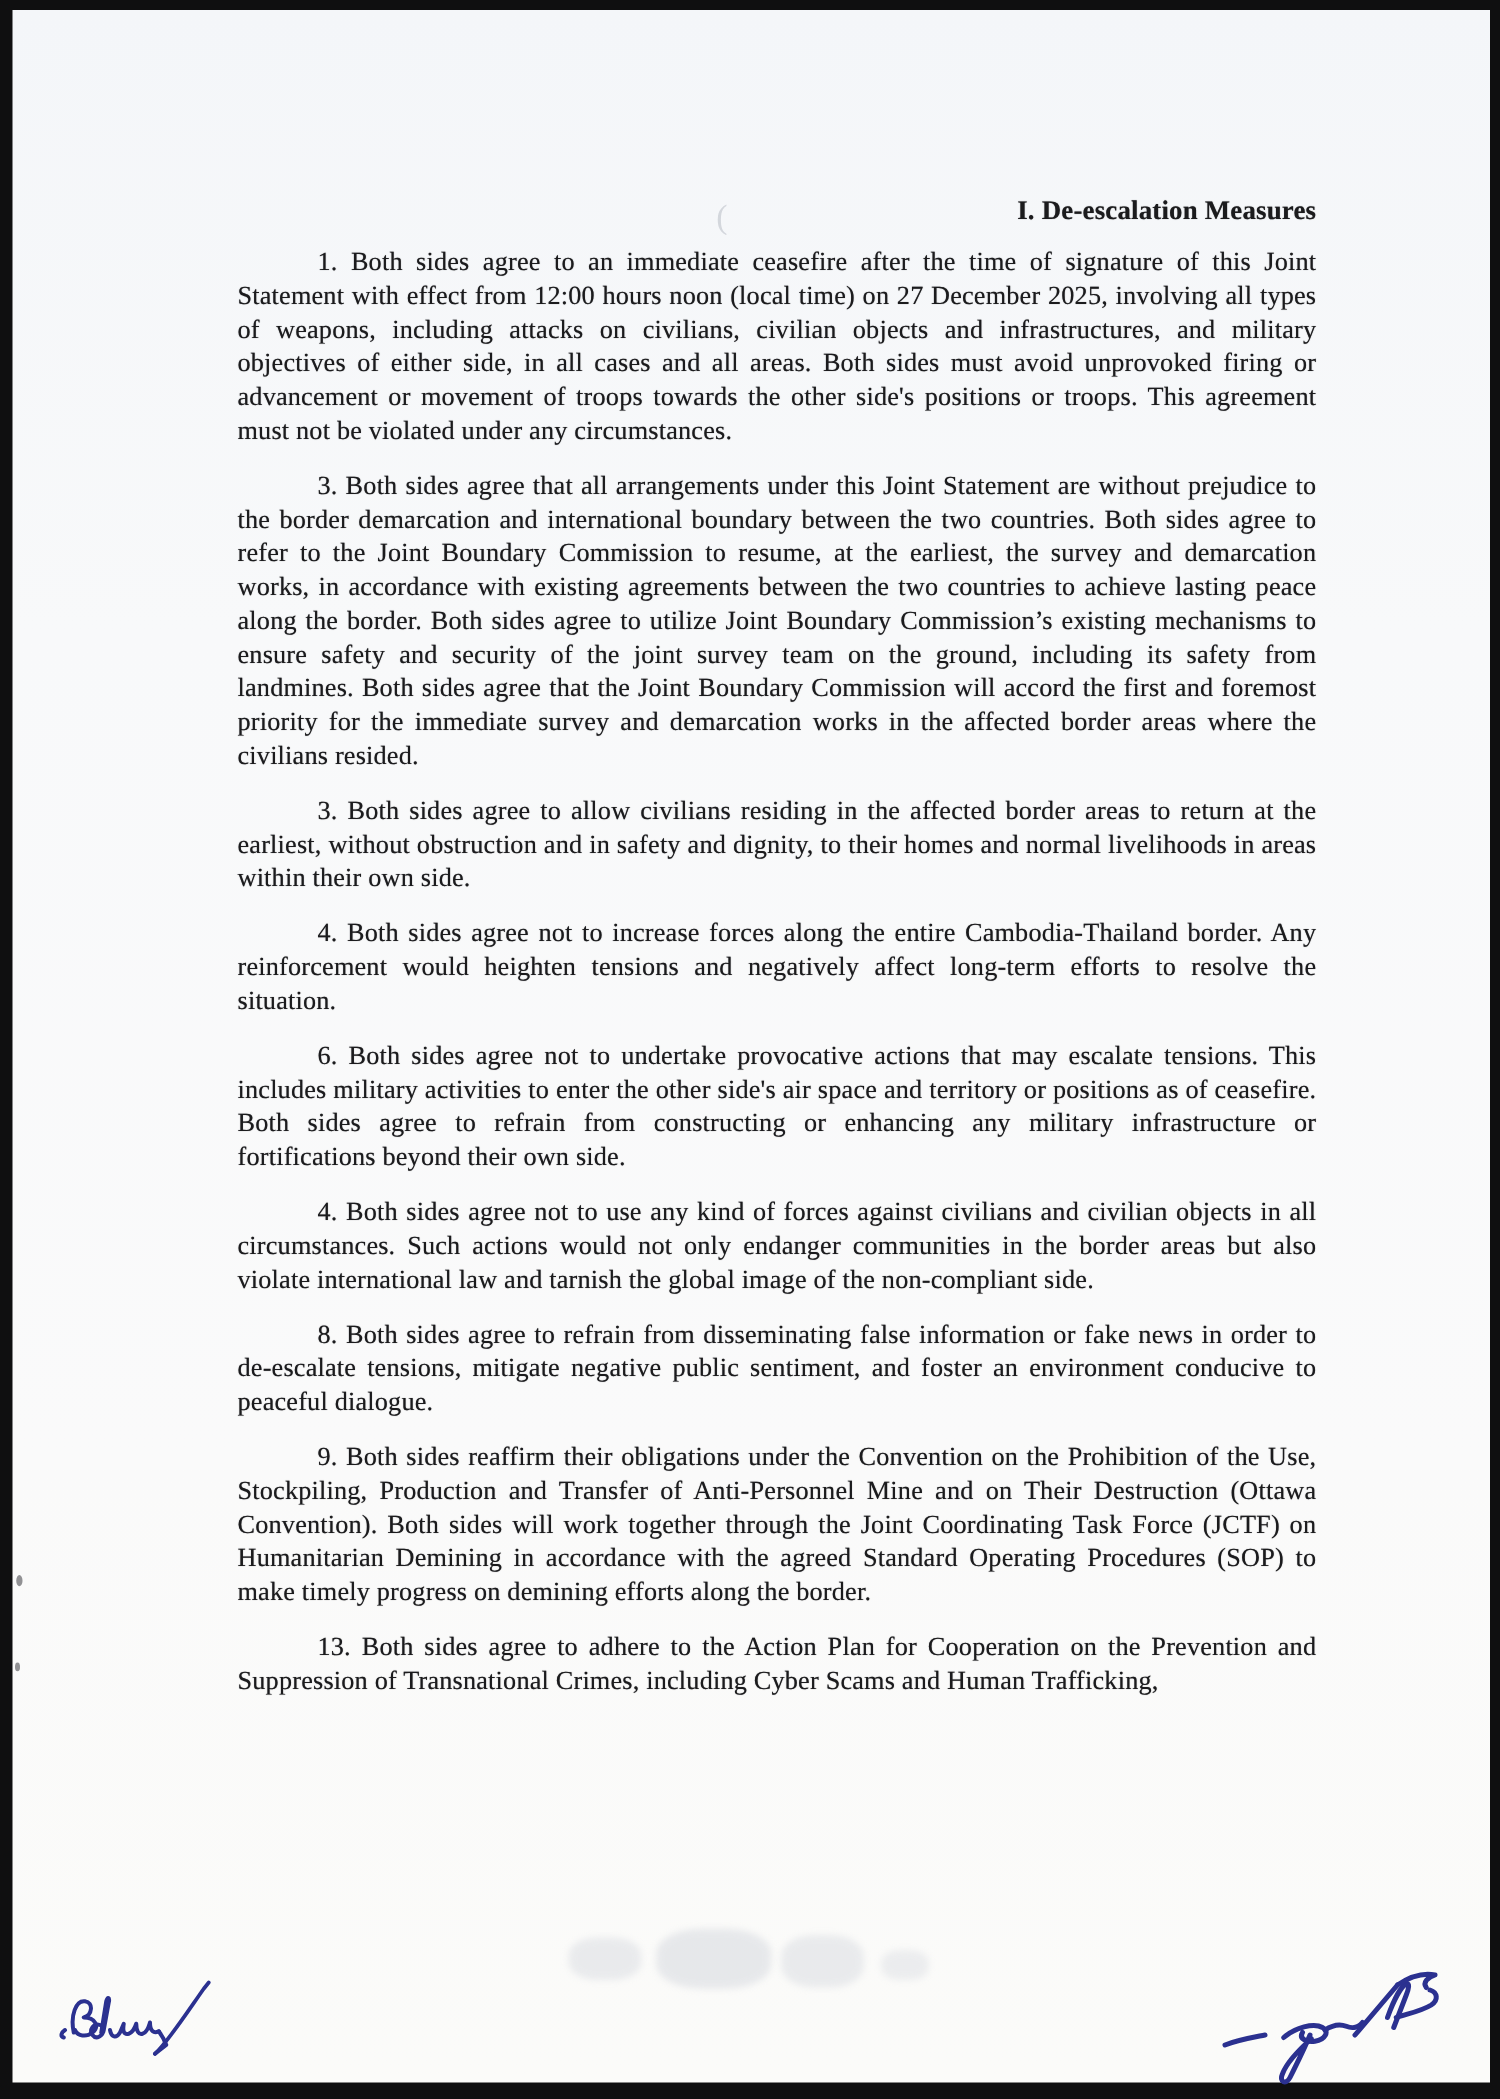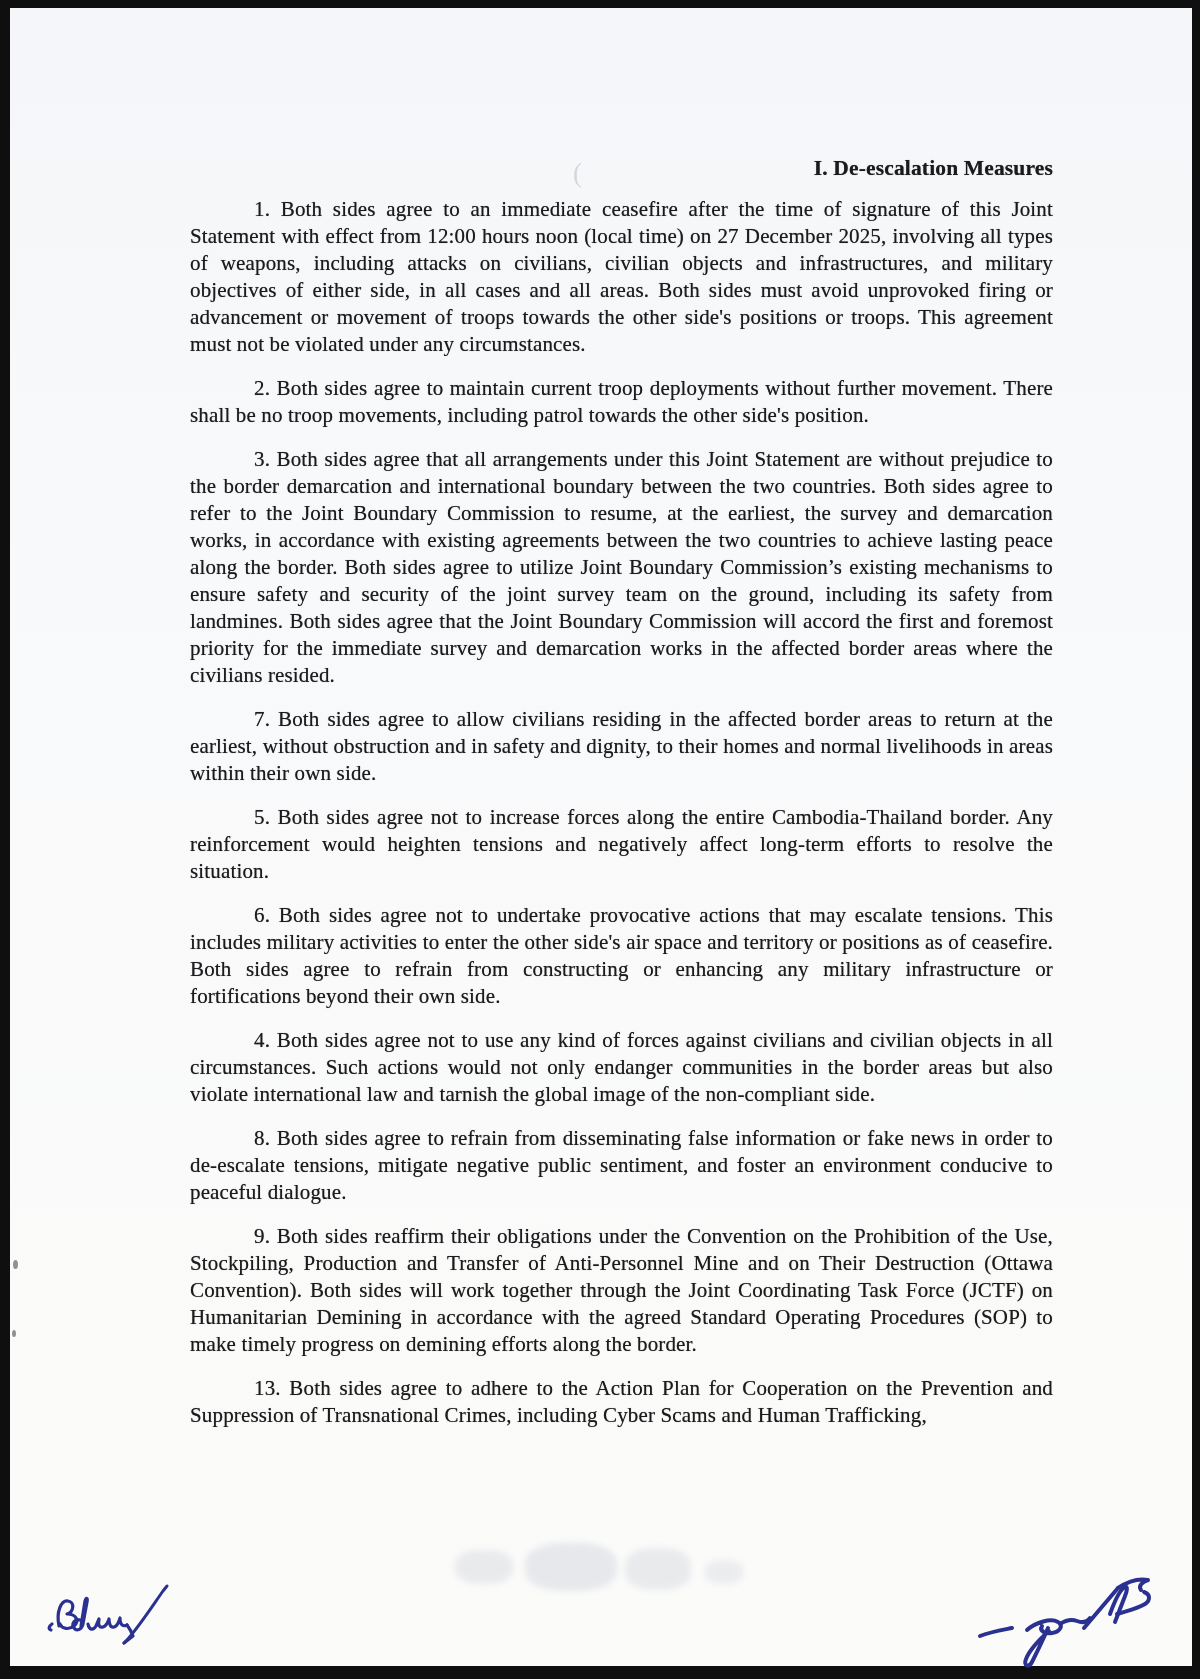--- a/index.html
+++ b/index.html
@@ -83,24 +83,23 @@
 </head>
 <body>
 
 <div class="paper">
 
   <div class="faint-paren">(</div>
 
   <div class="content">
     <div class="heading">I. De-escalation Measures</div>
     <p>1. Both sides agree to an immediate ceasefire after the time of signature of this Joint Statement with effect from 12:00 hours noon (local time) on 27 December 2025, involving all types of weapons, including attacks on civilians, civilian objects and infrastructures, and military objectives of either side, in all cases and all areas. Both sides must avoid unprovoked firing or advancement or movement of troops towards the other side's positions or troops. This agreement must not be violated under any circumstances.</p>
-    <p>2. Both sides agree to maintain current troop deployments without further movement. There shall be no troop movements, including patrol towards the other side's position.</p>
     <p>3. Both sides agree that all arrangements under this Joint Statement are without prejudice to the border demarcation and international boundary between the two countries. Both sides agree to refer to the Joint Boundary Commission to resume, at the earliest, the survey and demarcation works, in accordance with existing agreements between the two countries to achieve lasting peace along the border. Both sides agree to utilize Joint Boundary Commission’s existing mechanisms to ensure safety and security of the joint survey team on the ground, including its safety from landmines. Both sides agree that the Joint Boundary Commission will accord the first and foremost priority for the immediate survey and demarcation works in the affected border areas where the civilians resided.</p>
-    <p>7. Both sides agree to allow civilians residing in the affected border areas to return at the earliest, without obstruction and in safety and dignity, to their homes and normal livelihoods in areas within their own side.</p>
-    <p>5. Both sides agree not to increase forces along the entire Cambodia-Thailand border. Any reinforcement would heighten tensions and negatively affect long-term efforts to resolve the situation.</p>
+    <p>3. Both sides agree to allow civilians residing in the affected border areas to return at the earliest, without obstruction and in safety and dignity, to their homes and normal livelihoods in areas within their own side.</p>
+    <p>4. Both sides agree not to increase forces along the entire Cambodia-Thailand border. Any reinforcement would heighten tensions and negatively affect long-term efforts to resolve the situation.</p>
     <p>6. Both sides agree not to undertake provocative actions that may escalate tensions. This includes military activities to enter the other side's air space and territory or positions as of ceasefire. Both sides agree to refrain from constructing or enhancing any military infrastructure or fortifications beyond their own side.</p>
     <p>4. Both sides agree not to use any kind of forces against civilians and civilian objects in all circumstances. Such actions would not only endanger communities in the border areas but also violate international law and tarnish the global image of the non-compliant side.</p>
     <p>8. Both sides agree to refrain from disseminating false information or fake news in order to de-escalate tensions, mitigate negative public sentiment, and foster an environment conducive to peaceful dialogue.</p>
     <p>9. Both sides reaffirm their obligations under the Convention on the Prohibition of the Use, Stockpiling, Production and Transfer of Anti-Personnel Mine and on Their Destruction (Ottawa Convention). Both sides will work together through the Joint Coordinating Task Force (JCTF) on Humanitarian Demining in accordance with the agreed Standard Operating Procedures (SOP) to make timely progress on demining efforts along the border.</p>
     <p>13. Both sides agree to adhere to the Action Plan for Cooperation on the Prevention and Suppression of Transnational Crimes, including Cyber Scams and Human Trafficking,</p>
   </div>
 
   <div class="bleed" style="left:445px; top:1542px; width:58px; height:34px; opacity:.35;"></div>
   <div class="bleed" style="left:515px; top:1535px; width:92px; height:48px; opacity:.4;"></div>
   <div class="bleed" style="left:615px; top:1540px; width:66px; height:42px; opacity:.35;"></div>

